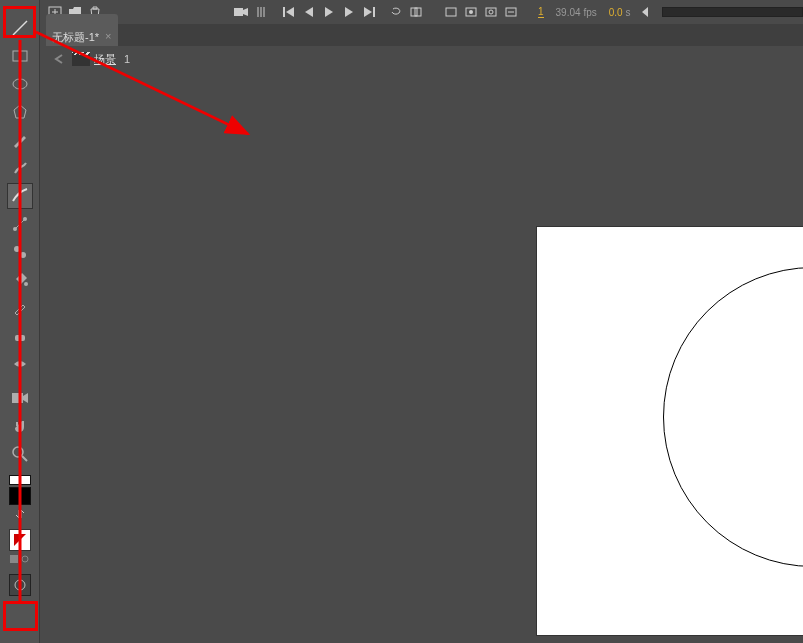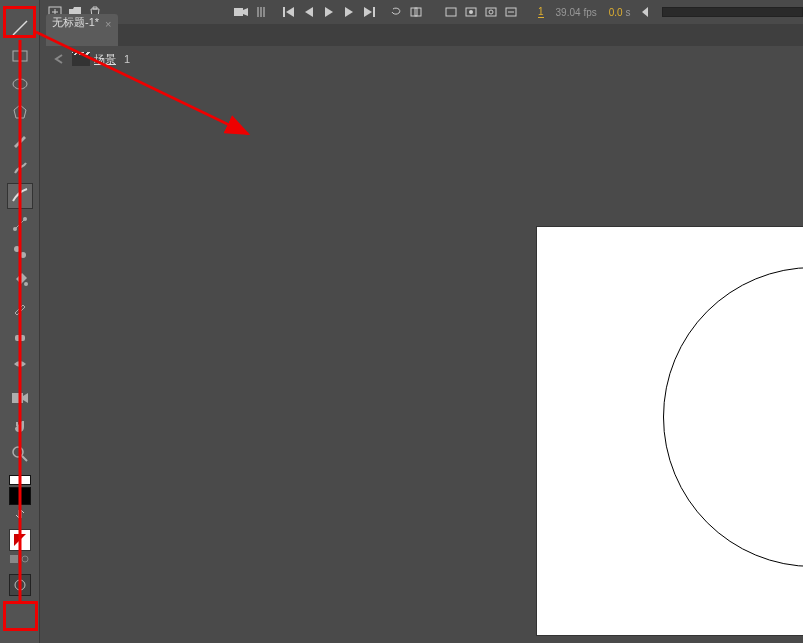--- a/index.html
+++ b/index.html
@@ -29,21 +29,21 @@
   flex: 1; height: 10px; background: #2a2a2a;
   border: 1px solid #222; margin-left: 6px;
 }
 .tab-row {
   position: absolute; top: 24px; left: 46px; right: 0;
   height: 22px; background: #3f3f3f;
   display: flex; align-items: flex-end;
 }
 .tab {
   background: #5b5b5b; height: 20px;
-  padding: 16px 6px; display: flex; align-items: flex-end;
+  padding: 16px 6px; display: flex; align-items: flex-start;
   border-top-left-radius: 3px; border-top-right-radius: 3px;
 }
 .tab span { color: #ddd; }
 .tab .x { margin-left: 6px; color: #999; cursor: pointer; }
 .scene-row {
   position: absolute; top: 46px; left: 46px; right: 0;
   height: 26px; background: #4a4a4a;
   display: flex; align-items: center;
 }
 .scene-row .back {

